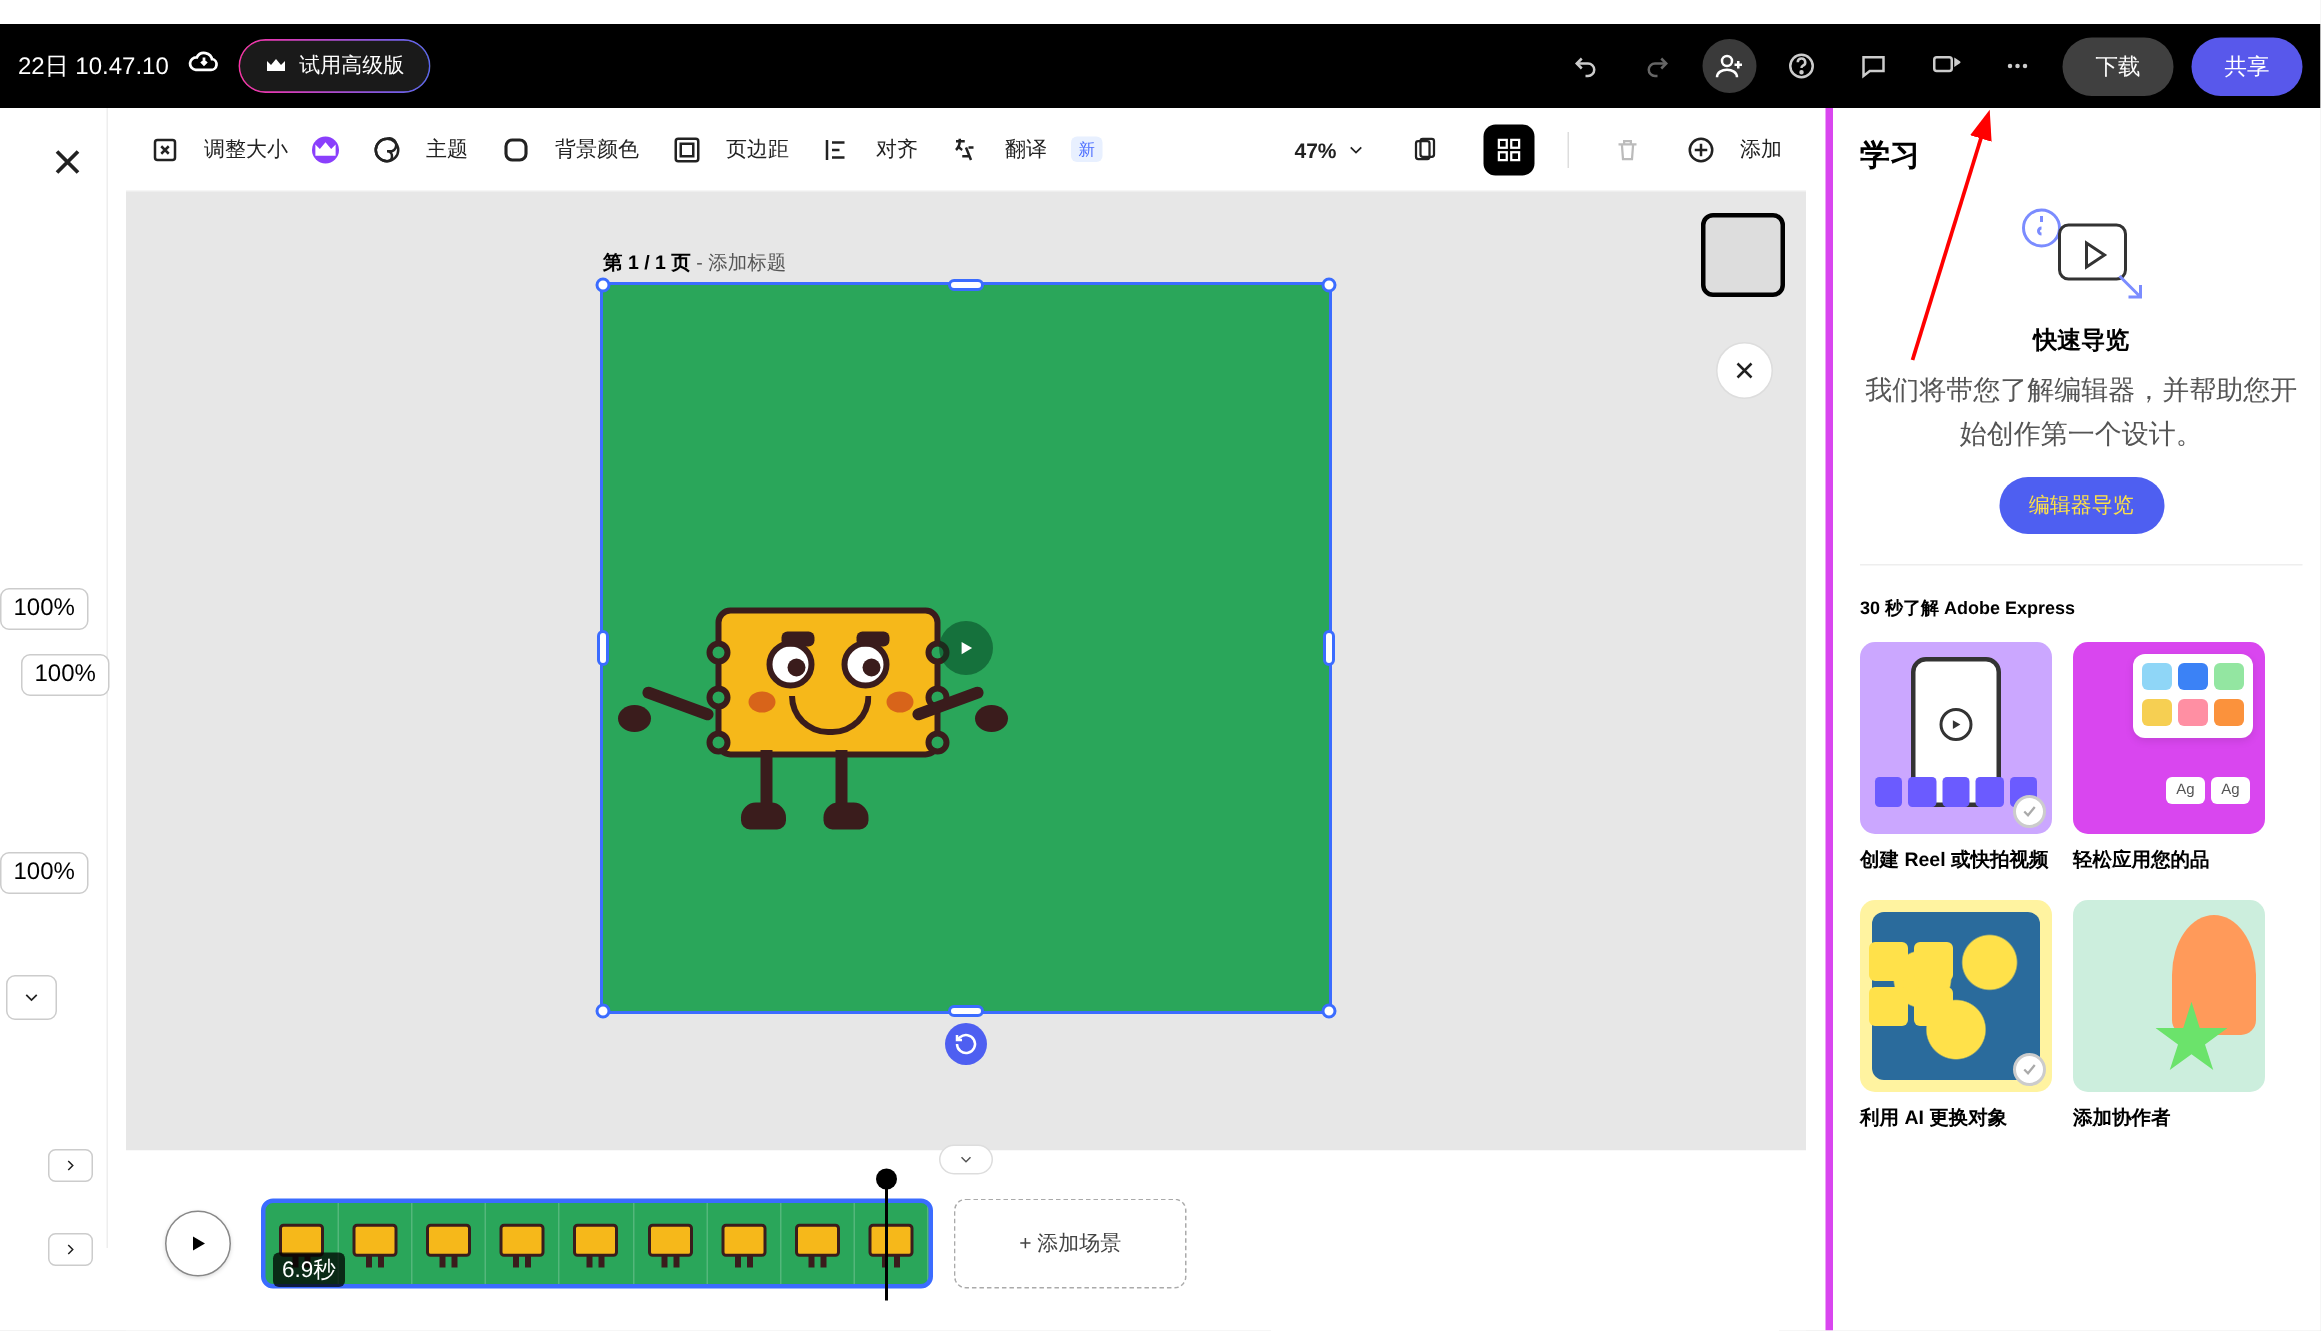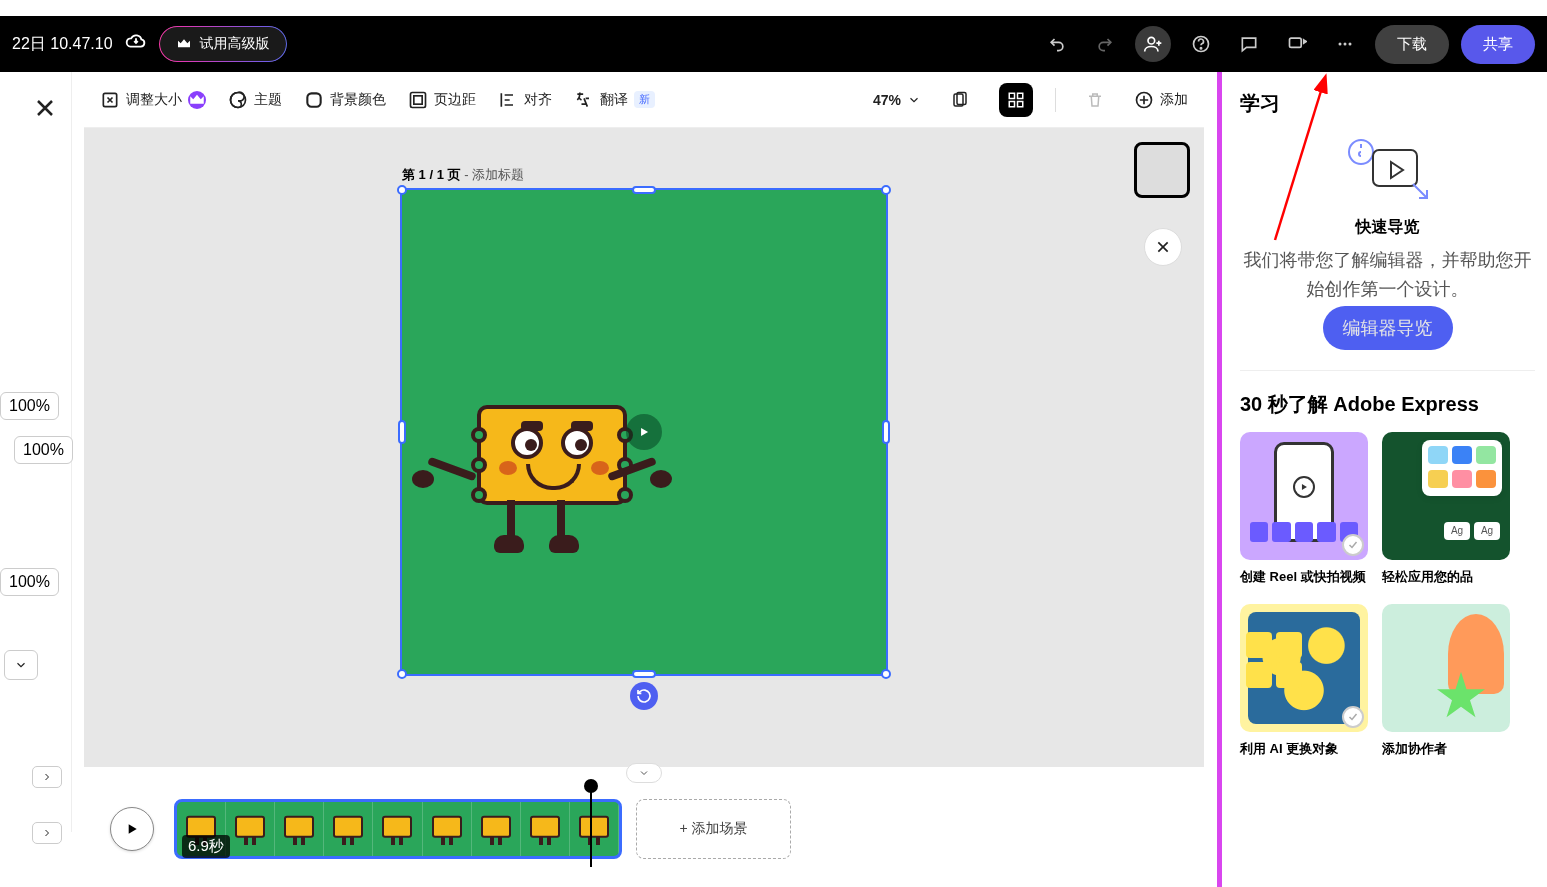--- a/index.html
+++ b/index.html
@@ -15,21 +15,21 @@
 .spacer { flex: 1; }
 .topbar .icon-btn { width: 36px; height: 36px; border-radius: 50%; display: inline-flex; align-items: center; justify-content: center; color: #ccc; cursor: pointer; }
 .topbar .icon-btn svg { width: 20px; height: 20px; }
 .topbar .icon-btn.circled { background: #3a3a3a; }
 .btn-pill { padding: 10px 22px; border-radius: 999px; font-size: 15px; cursor: pointer; border: none; }
 .btn-download { background: #404040; color: #fff; }
 .btn-share { background: #5858eb; color: #fff; }
 
 
 .toolbar { height: 56px; background: #fff; border-bottom: 1px solid #eee; display: flex; align-items: center; padding: 0 16px; gap: 22px; font-size: 14px; color: #222; }
-.tool-item { display: inline-flex; align-items: center; gap: 6px; cursor: pointer; }
+.tool-item { display: inline-flex; align-items: center; gap: 16px; cursor: pointer; }
 .tool-item svg { width: 20px; height: 20px; }
 .badge-new { background: #e8f0ff; color: #4a6cff; font-size: 11px; padding: 1px 5px; border-radius: 4px; }
 .badge-circle { background: #8a3ffc; color: #fff; width: 18px; height: 18px; border-radius: 50%; display: inline-flex; align-items: center; justify-content: center; font-size: 11px; }
 .toolbar .spacer { flex: 1; }
 .zoom { display: inline-flex; align-items: center; gap: 6px; font-weight: 600; }
 .sq-btn { width: 34px; height: 34px; border-radius: 8px; display: inline-flex; align-items: center; justify-content: center; cursor: pointer; }
 .sq-btn.dark { background: #000; color: #fff; }
 .sq-btn svg { width: 18px; height: 18px; }
 .trash { color: #bbb; }
 
@@ -79,30 +79,30 @@
 
 .thumb-mini { position: absolute; top: 14px; right: 14px; width: 56px; height: 56px; border: 3px solid #000; border-radius: 8px; background: #ddd; }
 .close-round { position: absolute; top: 100px; right: 22px; width: 38px; height: 38px; border: 1px solid #ddd; border-radius: 50%; background: #fff; display: flex; align-items: center; justify-content: center; cursor: pointer; }
 
 
 .right-panel { position: absolute; right: 0; top: 72px; width: 330px; bottom: 0; background: #fff; border-left: 5px solid #d946ef; padding: 18px 12px 0 18px; overflow: hidden; }
 .right-panel h2 { font-size: 20px; font-weight: 700; margin-bottom: 12px; }
 .tour-illus { height: 80px; display:flex; align-items:center; justify-content:center; }
 .tour-title { text-align: center; font-weight: 700; font-size: 16px; margin: 8px 0; }
 .tour-desc { text-align: center; font-size: 18px; color: #555; line-height: 1.6; }
-.tour-btn { display: block; margin: 2px auto 0; background: #4e5ff1; color: #e5e5e5; border: none; padding: 10px 20px; border-radius: 999px; font-size: 18px; cursor: pointer; }
+.tour-btn { display: block; margin: 14px auto 0; background: #4e5ff1; color: #fde047; border: none; padding: 10px 20px; border-radius: 999px; font-size: 14px; cursor: pointer; }
 .divider { height: 1px; background: #eee; margin: 20px 0; }
-.section-title { font-size: 20px; font-weight: 700; margin-bottom: 14px; }
+.section-title { font-size: 12px; font-weight: 700; margin-bottom: 14px; }
 .cards { display: flex; gap: 14px; }
 .card { width: 128px; }
 .card .thumb { width: 128px; height: 128px; border-radius: 10px; position: relative; overflow: hidden; }
 .card .label { font-size: 13px; font-weight: 600; margin-top: 8px; line-height: 1.4; }
 .check-badge { position: absolute; right: 4px; bottom: 4px; width: 22px; height: 22px; border-radius: 50%; background: #fff; border: 2px solid #ccc; display:flex; align-items:center; justify-content:center;}
 .thumb.purple { background:#cba7ff; }
-.thumb.teal { background:#14532d;text-decoration:underline; }
+.thumb.teal { background:#d946ef;text-decoration:underline; }
 .thumb.yellow { background: #fff3a0; }
 .thumb.green { background:#cceedd; }
 .thumb .phone { position:absolute; left:34px; top:10px; width:60px; height:100px; background:#fff; border:3px solid #333; border-radius:10px;}
 .thumb .playdot { position:absolute; left:50%; top:44px; transform:translateX(-50%); width:22px; height:22px; background:#fff; border-radius:50%; display:flex;align-items:center;justify-content:center; border:2px solid #333;}
 .thumb .strip { position:absolute; left:10px; bottom:18px; right:10px; height:20px; display:flex; gap:4px;}
 .thumb .strip div{ flex:1; background:#6b5bff; border-radius:3px;}
 .thumb .swatch { position:absolute; right:8px; top:8px; width:80px; height:56px; background:#fff; border-radius:8px; box-shadow:0 2px 6px rgba(0,0,0,.1); padding:6px; display:flex; flex-wrap:wrap; gap:4px;}
 .thumb .swatch span{ width:20px; height:18px; border-radius:4px;}
 .thumb .aa { position:absolute; right:10px; bottom:20px; display:flex; gap:4px;}
 .thumb .aa span{ width:26px; height:18px; background:#fff; border-radius:4px; font-size:10px; display:flex;align-items:center;justify-content:center; color:#555;}

